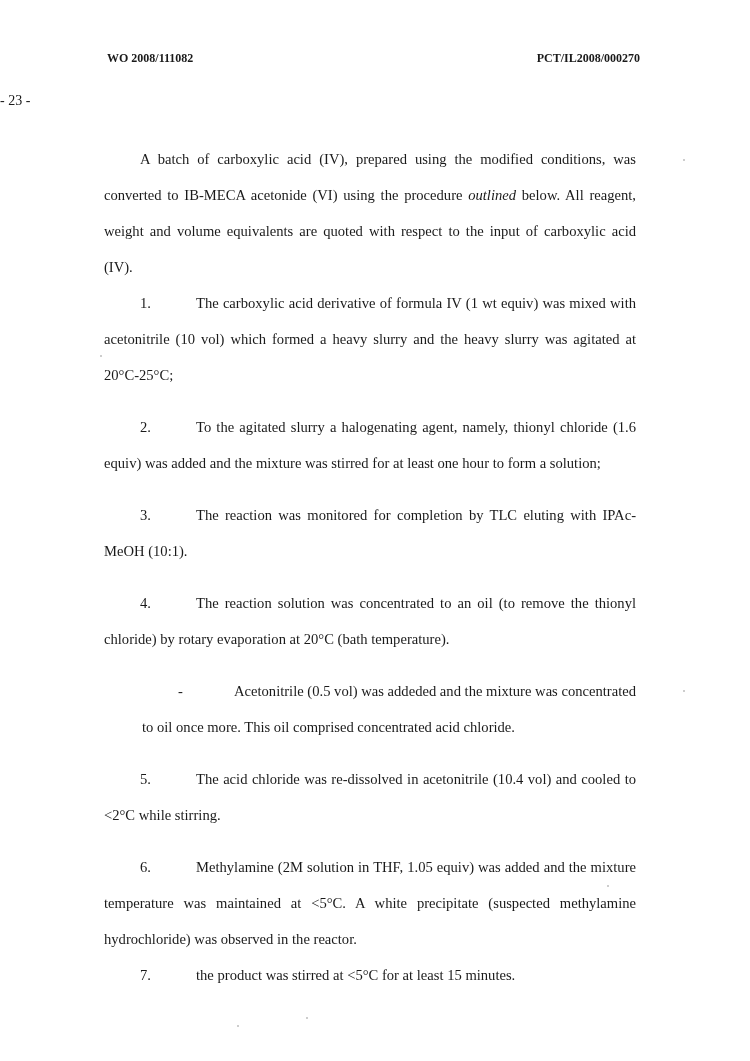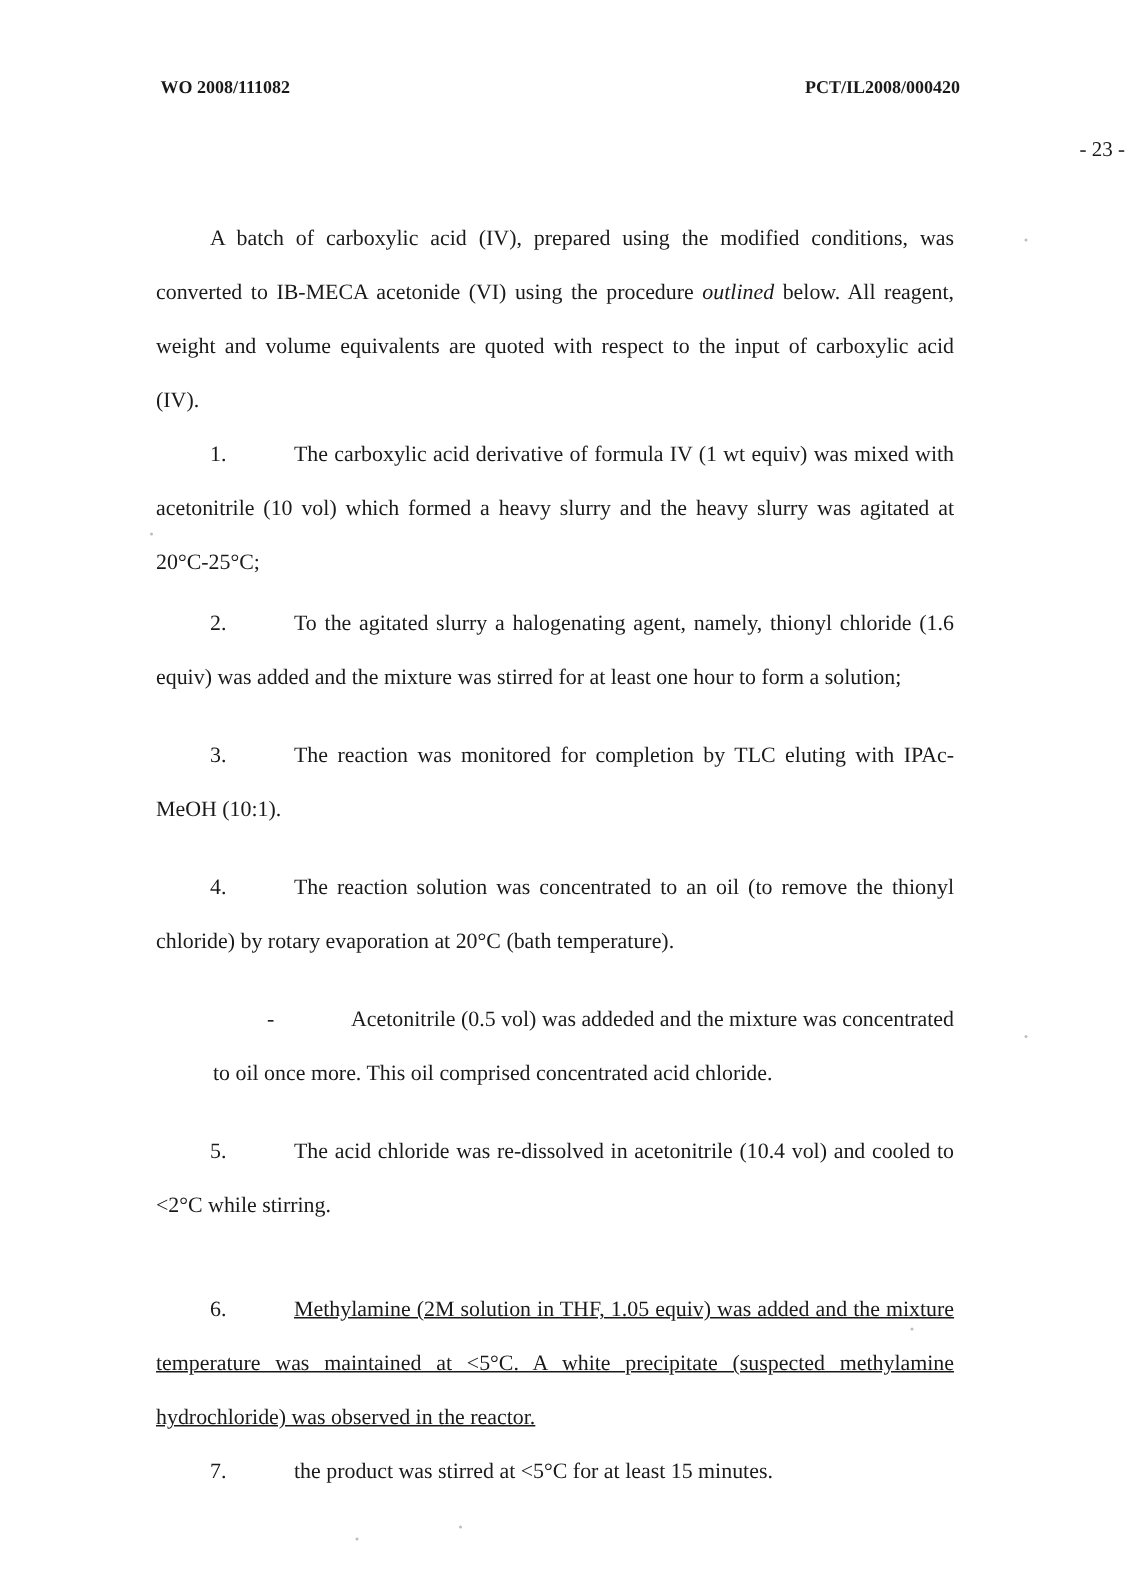--- a/index.html
+++ b/index.html
@@ -1,46 +1,46 @@
 <!DOCTYPE html>
 <html><head>
 <meta charset="utf-8">
 <style>
   html, body { margin: 0; padding: 0; background: #ffffff; }
   body { width: 750px; height: 1061px; position: relative; overflow: hidden;
          font-family: "Liberation Serif", "DejaVu Serif", serif; color: #1a1a1a; }
   .hdr { position: absolute; top: 51px; font-weight: bold; font-size: 12px; letter-spacing: 0; }
   .hdr-left { left: 107px; }
   .hdr-right { right: 110px; }
-  .pageno { position: absolute; top: 93px; left: 0; width: 750px; text-align: right; font-size: 14px; }
+  .pageno { position: absolute; top: 93px; left: 0; width: 750px; text-align: left; font-size: 14px; }
   .body { position: absolute; left: 104px; width: 532px; top: 141px; font-size: 14.6px; line-height: 36px; }
   .intro { margin: 0; text-align: justify; text-indent: 36px; }
   .item { position: relative; margin: 0; text-align: justify; }
   .item .num { display: inline-block; width: 56px; }
   .item .txt {}
   .spec { position: absolute; width: 2px; height: 2px; background: #bdbdbd; border-radius: 1px; }
 </style>
 </head>
 <body>
 
 <div class="hdr hdr-left">WO 2008/111082</div>
-<div class="hdr hdr-right">PCT/IL2008/000420</div>
+<div class="hdr hdr-right">PCT/IL2008/000270</div>
 <div class="pageno">- 23 -</div>
 
 <div class="body">
   <p class="intro"><span>A batch of carboxylic acid (IV), prepared using the modified conditions, was converted to IB-MECA acetonide (VI) using the procedure </span><i>outlined</i><span> below. All reagent, weight and volume equivalents are quoted with respect to the input of carboxylic acid (IV).</span></p>
 
   <div id="steps">
       <p class="item" style="margin-top: 0; text-indent: 36px;"><span class="num" style="text-indent: 0px;">1.</span><span class="txt">The carboxylic acid derivative of formula IV (1 wt equiv) was mixed with acetonitrile (10 vol) which formed a heavy slurry and the heavy slurry was agitated at 20°C-25°C;</span></p>
-      <p class="item" style="margin-top: 5px; text-indent: 36px;"><span class="num" style="text-indent: 0px;">2.</span><span class="txt">To the agitated slurry a halogenating agent, namely, thionyl chloride (1.6 equiv) was added and the mixture was stirred for at least one hour to form a solution;</span></p>
+      <p class="item" style="margin-top: 16px; text-indent: 36px;"><span class="num" style="text-indent: 0px;">2.</span><span class="txt">To the agitated slurry a halogenating agent, namely, thionyl chloride (1.6 equiv) was added and the mixture was stirred for at least one hour to form a solution;</span></p>
       <p class="item" style="margin-top: 16px; text-indent: 36px;"><span class="num" style="text-indent: 0px;">3.</span><span class="txt">The reaction was monitored for completion by TLC eluting with IPAc-MeOH (10:1).</span></p>
       <p class="item" style="margin-top: 16px; text-indent: 36px;"><span class="num" style="text-indent: 0px;">4.</span><span class="txt">The reaction solution was concentrated to an oil (to remove the thionyl chloride) by rotary evaporation at 20°C (bath temperature).</span></p>
       <p class="item" style="margin-top: 16px; text-indent: 36px; margin-left: 38px;"><span class="num" style="text-indent: 0px;">-</span><span class="txt">Acetonitrile (0.5 vol) was addeded and the mixture was concentrated to oil once more. This oil comprised concentrated acid chloride.</span></p>
       <p class="item" style="margin-top: 16px; text-indent: 36px;"><span class="num" style="text-indent: 0px;">5.</span><span class="txt">The acid chloride was re-dissolved in acetonitrile (10.4 vol) and cooled to &lt;2°C while stirring.</span></p>
-      <p class="item" style="margin-top: 33px; text-indent: 36px; text-decoration: underline;"><span class="num" style="text-indent: 0px;">6.</span><span class="txt">Methylamine (2M solution in THF, 1.05 equiv) was added and the mixture temperature was maintained at &lt;5°C. A white precipitate (suspected methylamine hydrochloride) was observed in the reactor.</span></p>
+      <p class="item" style="margin-top: 16px; text-indent: 36px;"><span class="num" style="text-indent: 0px;">6.</span><span class="txt">Methylamine (2M solution in THF, 1.05 equiv) was added and the mixture temperature was maintained at &lt;5°C. A white precipitate (suspected methylamine hydrochloride) was observed in the reactor.</span></p>
       <p class="item" style="text-indent: 36px;"><span class="num" style="text-indent: 0px;">7.</span><span class="txt">the product was stirred at &lt;5°C for at least 15 minutes.</span></p>
     </div>
 </div>
 
 <div class="spec" style="left:683px;top:159px;"></div>
 <div class="spec" style="left:100px;top:355px;"></div>
 <div class="spec" style="left:402px;top:300px;"></div>
 <div class="spec" style="left:683px;top:690px;"></div>
 <div class="spec" style="left:607px;top:885px;"></div>
 <div class="spec" style="left:306px;top:1017px;"></div>

